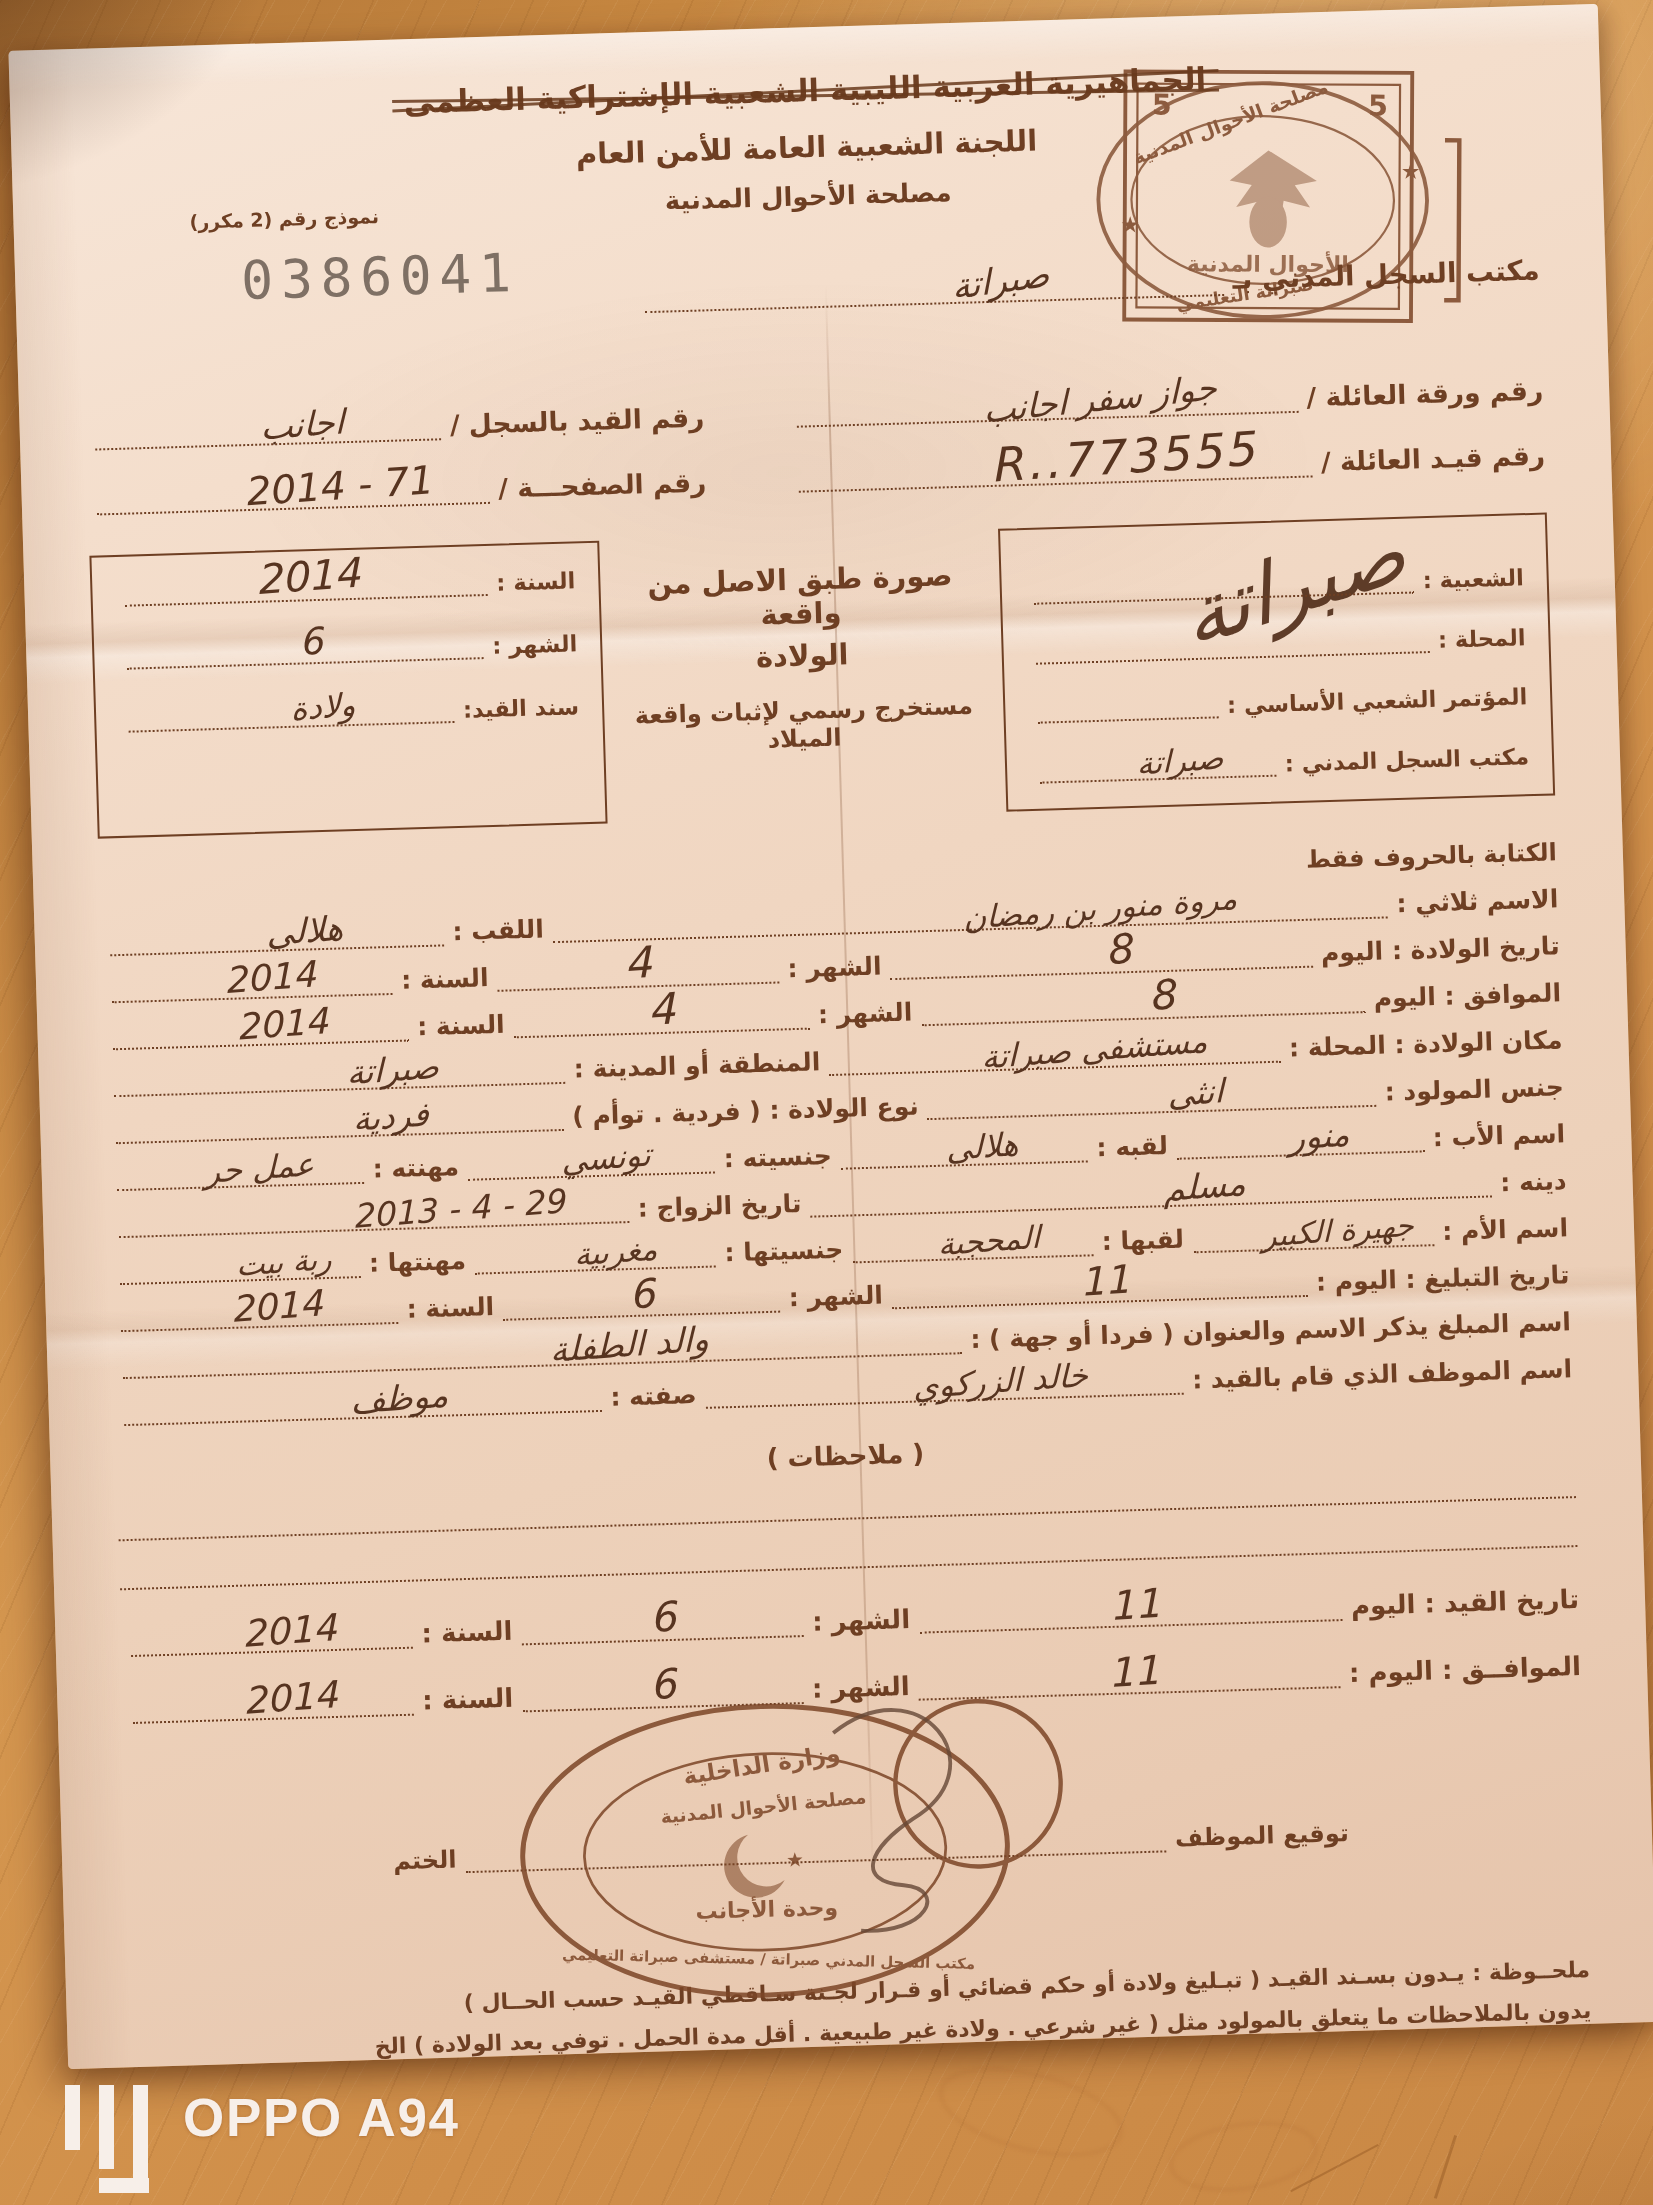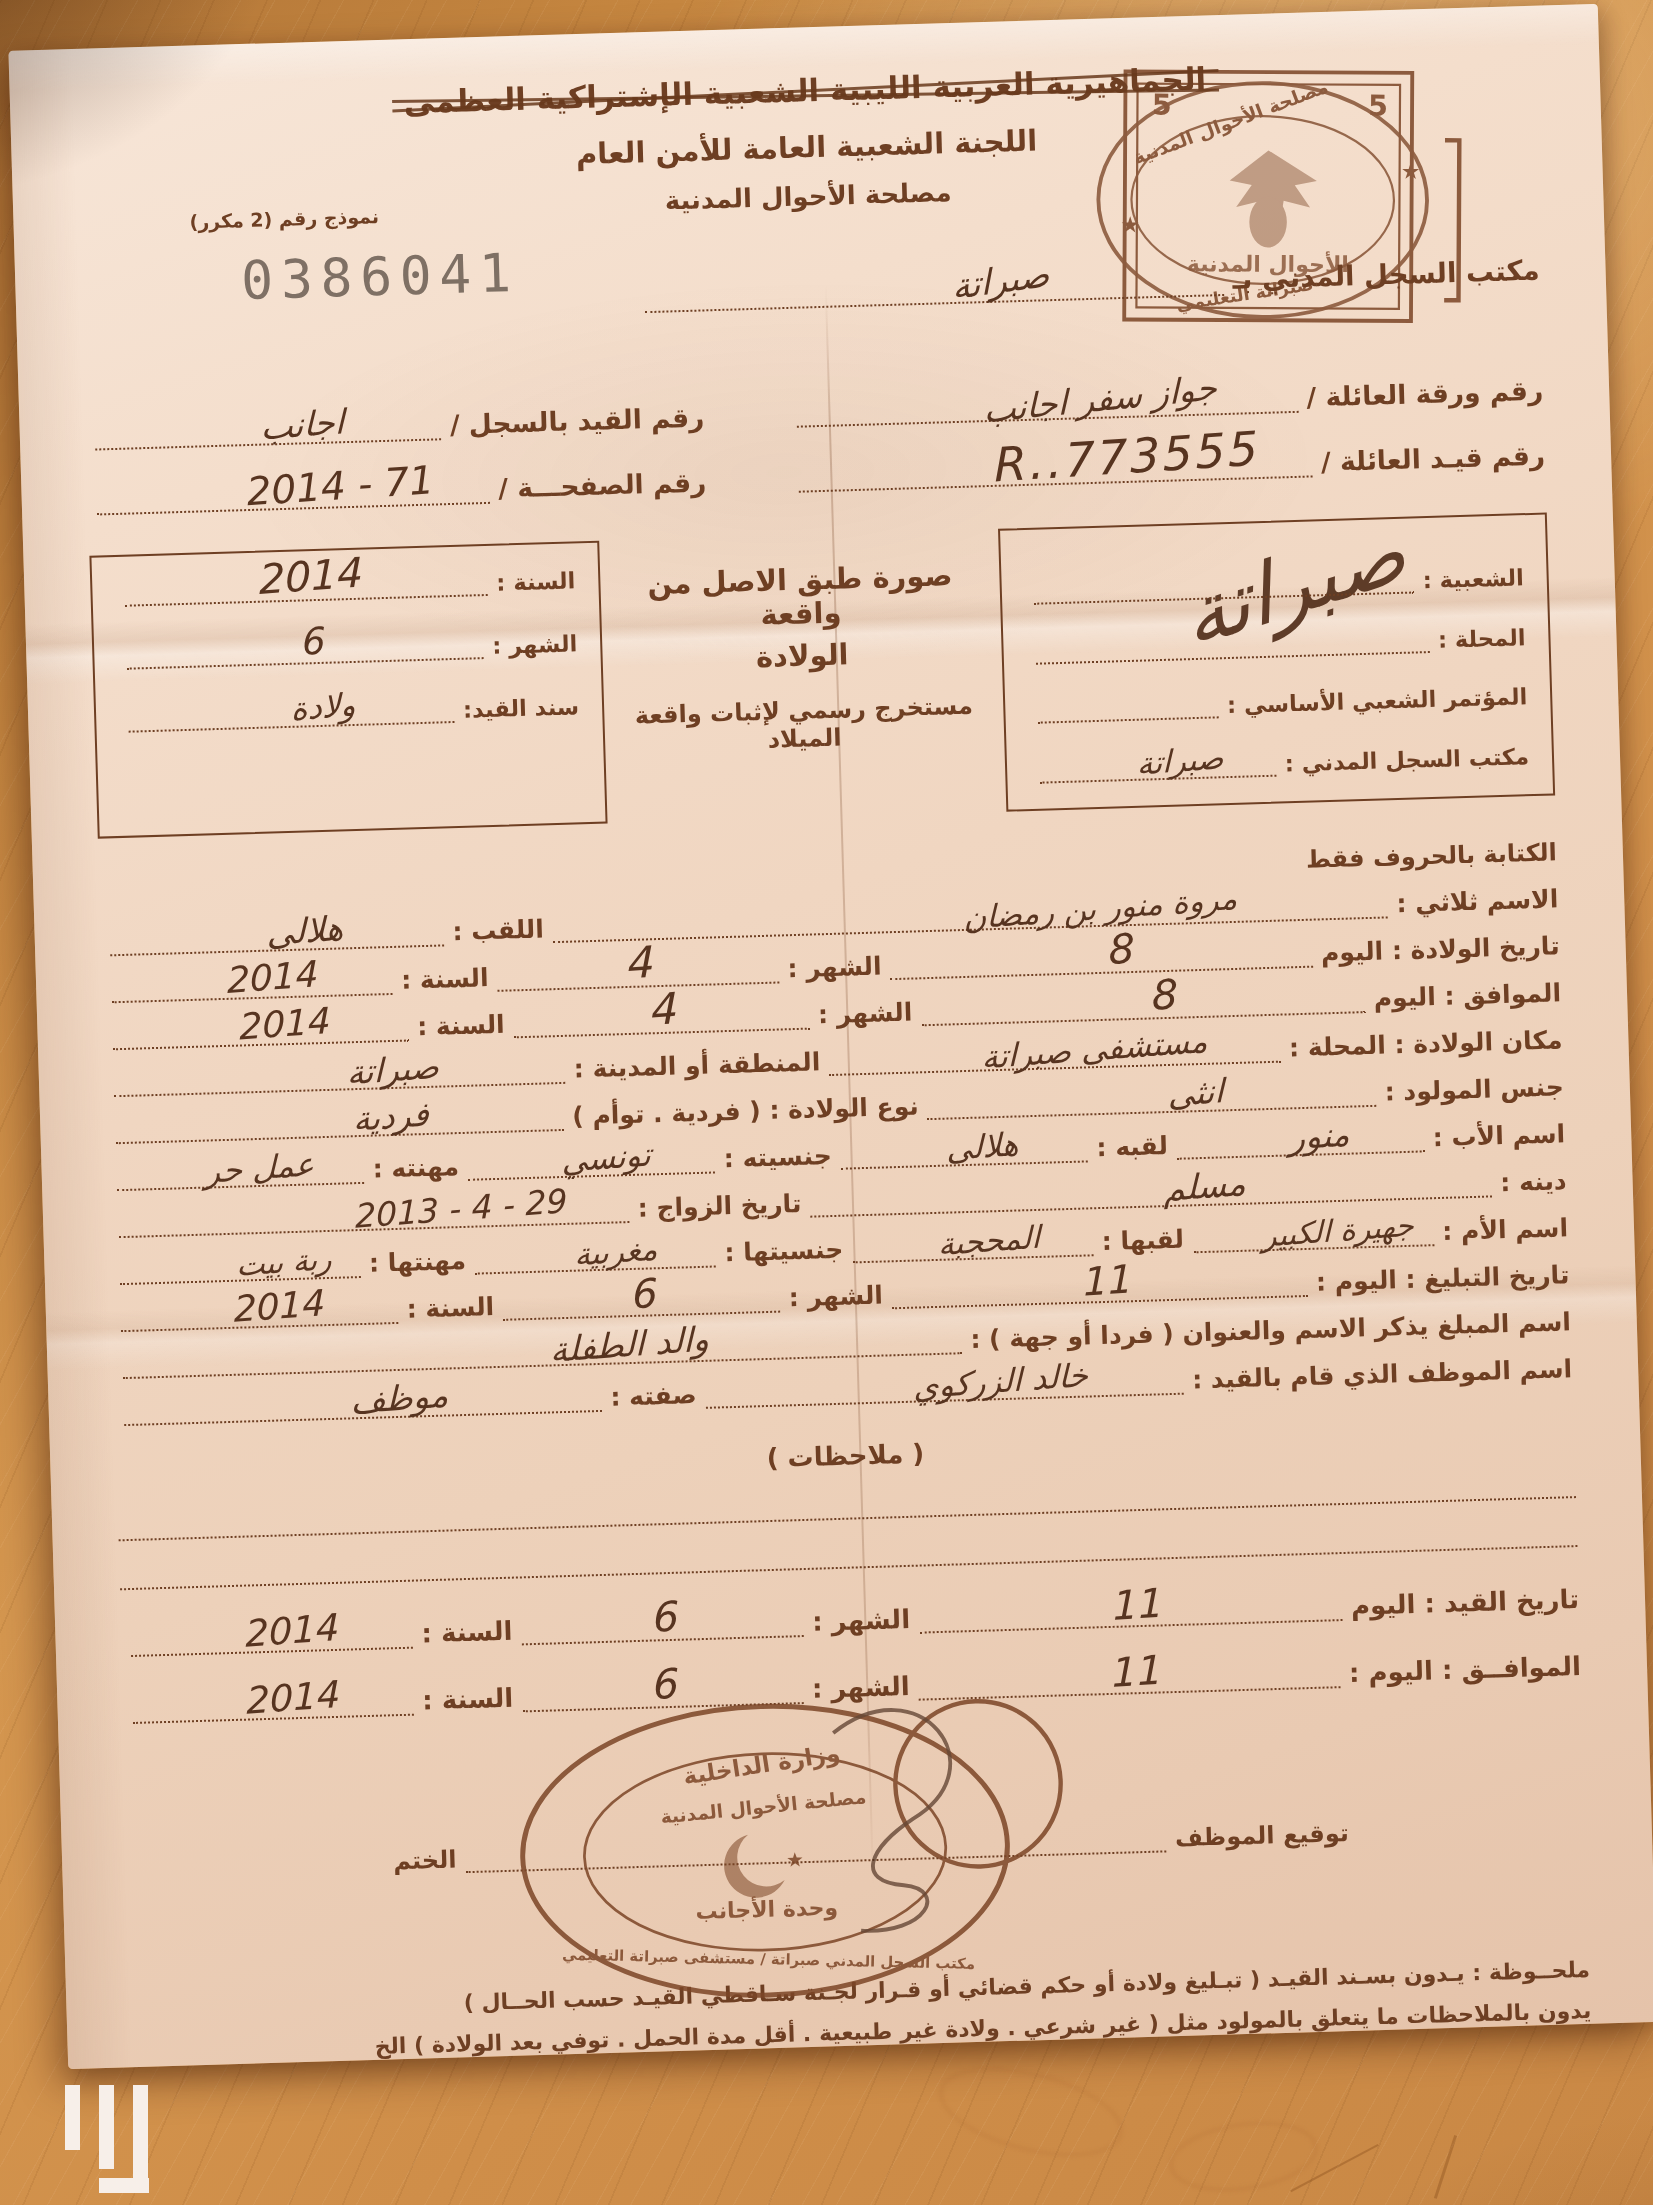--- a/index.html
+++ b/index.html
@@ -493,14 +493,15 @@
   </div>
 </div>
 
 <div class="watermark">
   <div class="oppo-logo">
     <div class="bar b1"></div>
     <div class="bar b2"></div>
     <div class="bar b3"></div>
     <div class="foot"></div>
   </div>
+  <div class="wm-text">OPPO A94</div>
 </div>
 
 
 </body></html>

